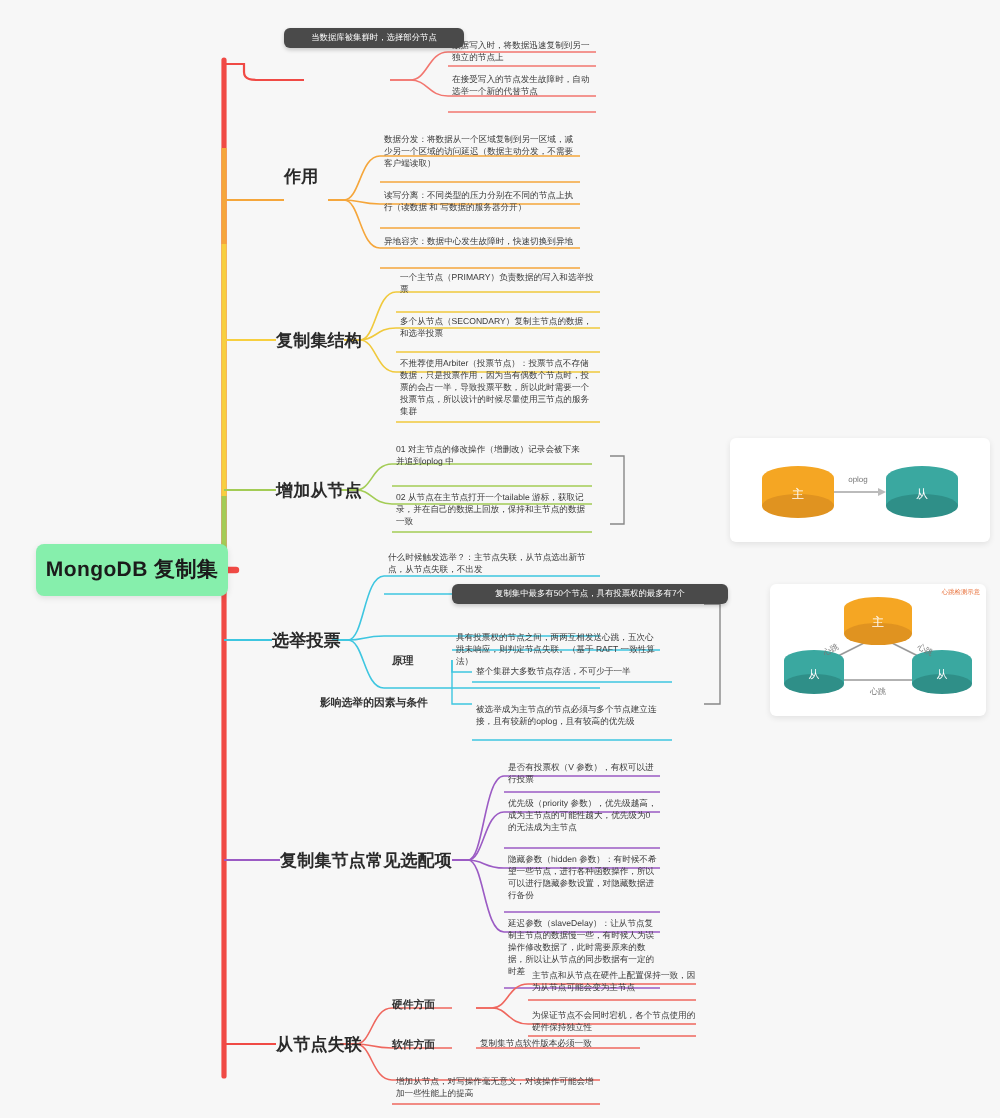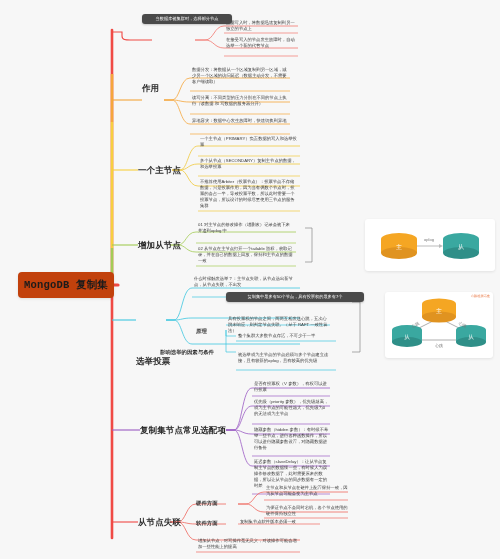--- a/index.html
+++ b/index.html
@@ -14,28 +14,27 @@
     position: relative;
     width: 500px; height: 559px;
     background: #f7f7f7;
   }
   #wires { position: absolute; left: 0; top: 0; width: 500px; height: 559px; pointer-events: none; }
 
   .root-node {
     position: absolute;
     left: 18px; top: 272px;
     width: 96px; height: 26px;
-    background: #c2410c;
+    background: #86efac;
     border-radius: 4px;
     display: flex; align-items: center; justify-content: center;
     font-size: 10.5px; font-weight: bold; color: #1b1b1b;
     box-shadow: 0 1px 3px rgba(0,0,0,.10);
     letter-spacing: .2px;
     z-index: 6;
-    font-family: Liberation Mono, monospace;
   }
 
   .topic {
     position: absolute;
     font-size: 8.5px;
     font-weight: bold;
     color: #2a2a2a;
     white-space: nowrap;
     z-index: 5;
     letter-spacing: .1px;
@@ -168,21 +167,21 @@
   </div>
 
   <div class="sub" style="left:226px; top:20px; width:72px;">数据写入时，将数据迅速复制到另一独立的节点上</div>
   <div class="sub" style="left:226px; top:37px; width:72px;">在接受写入的节点发生故障时，自动选举一个新的代替节点</div>
 
   <div class="topic" style="left:142px; top:83px;">作用</div>
   <div class="sub" style="left:192px; top:67px; width:96px;">数据分发：将数据从一个区域复制到另一区域，减少另一个区域的访问延迟（数据主动分发，不需要客户端读取）</div>
   <div class="sub" style="left:192px; top:95px; width:96px;">读写分离：不同类型的压力分别在不同的节点上执行（读数据 和 写数据的服务器分开）</div>
   <div class="sub" style="left:192px; top:118px; width:96px;">异地容灾：数据中心发生故障时，快速切换到异地</div>
 
-  <div class="topic" style="left:138px; top:165px;">一个主节点</div>
+  <div class="topic" style="left:138px; top:165px;">复制集结构</div>
   <div class="sub" style="left:200px; top:136px; width:98px;">一个主节点（PRIMARY）负责数据的写入和选举投票</div>
   <div class="sub" style="left:200px; top:158px; width:98px;">多个从节点（SECONDARY）复制主节点的数据，和选举投票</div>
   <div class="sub" style="left:200px; top:179px; width:98px;">不推荐使用Arbiter（投票节点）：投票节点不存储数据，只是投票作用，因为当有偶数个节点时，投票的会占一半，导致投票平数，所以此时需要一个投票节点，所以设计的时候尽量使用三节点的服务集群</div>
 
   <div class="topic" style="left:138px; top:240px;">增加从节点</div>
   <div class="sub" style="left:198px; top:222px; width:96px;">01 对主节点的修改操作（增删改）记录会被下来并追到oplog 中</div>
   <div class="sub" style="left:198px; top:246px; width:96px;">02 从节点在主节点打开一个tailable 游标，获取记录，并在自己的数据上回放，保持和主节点的数据一致</div>
 
   <div class="pic" style="left:365px; top:219px; width:130px; height:52px;">
     <svg width="130" height="52" viewBox="0 0 130 52">
@@ -193,21 +192,21 @@
       <ellipse cx="96" cy="20" rx="18" ry="6" fill="#3aa8a0"></ellipse>
       <rect x="78" y="20" width="36" height="14" fill="#3aa8a0"></rect>
       <ellipse cx="96" cy="34" rx="18" ry="6" fill="#2f8f88"></ellipse>
       <text x="96" y="30" font-size="6" fill="#fff" text-anchor="middle" font-family="'Liberation Sans',sans-serif">从</text>
       <line x1="52" y1="27" x2="76" y2="27" stroke="#bbb" stroke-width="1"></line>
       <polygon points="78,27 74,25 74,29" fill="#bbb"></polygon>
       <text x="64" y="22" font-size="4" fill="#777" text-anchor="middle" font-family="'Liberation Sans',sans-serif">oplog</text>
     </svg>
   </div>
 
-  <div class="topic" style="left:136px; top:315px;margin-top:41px;">选举投票</div>
+  <div class="topic" style="left:136px; top:315px;">选举投票</div>
   <div class="sub" style="left:194px; top:276px; width:106px;">什么时候触发选举？：主节点失联，从节点选出新节点，从节点失联，不出发</div>
 
   <div class="tip" style="left:226px; top:292px; width:138px;">
     <span>复制集中最多有50个节点，具有投票权的最多有7个</span>
   </div>
 
   <div class="sub mid" style="left:196px; top:328px;">原理</div>
   <div class="sub" style="left:228px; top:316px; width:100px;">具有投票权的节点之间，两两互相发送心跳，五次心跳未响应，则判定节点失联。（基于 RAFT 一致性算法）</div>
   <div class="sub mid" style="left:160px; top:349px;">影响选举的因素与条件</div>
   <div class="sub" style="left:238px; top:333px; width:96px;">整个集群大多数节点存活，不可少于一半</div>

